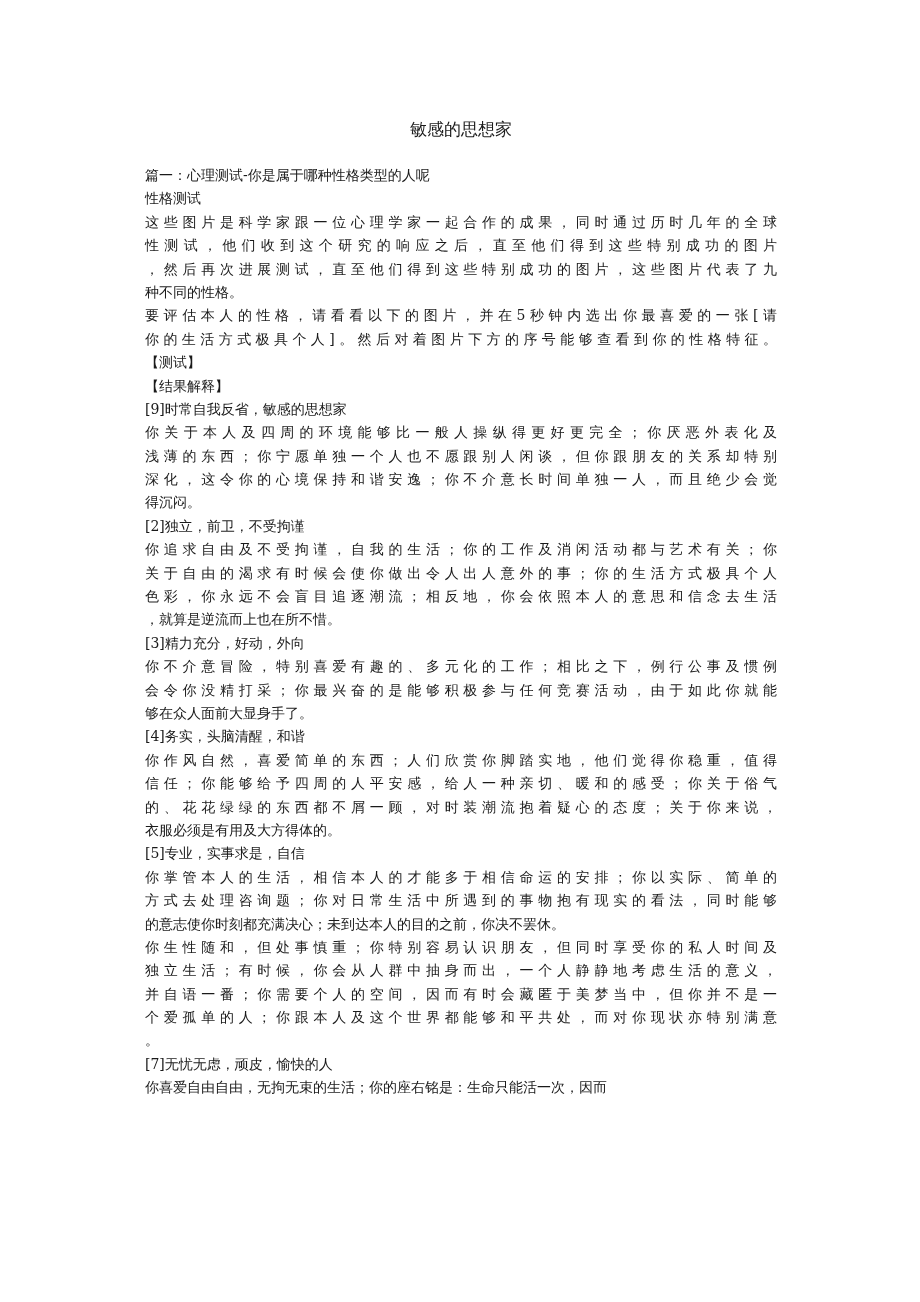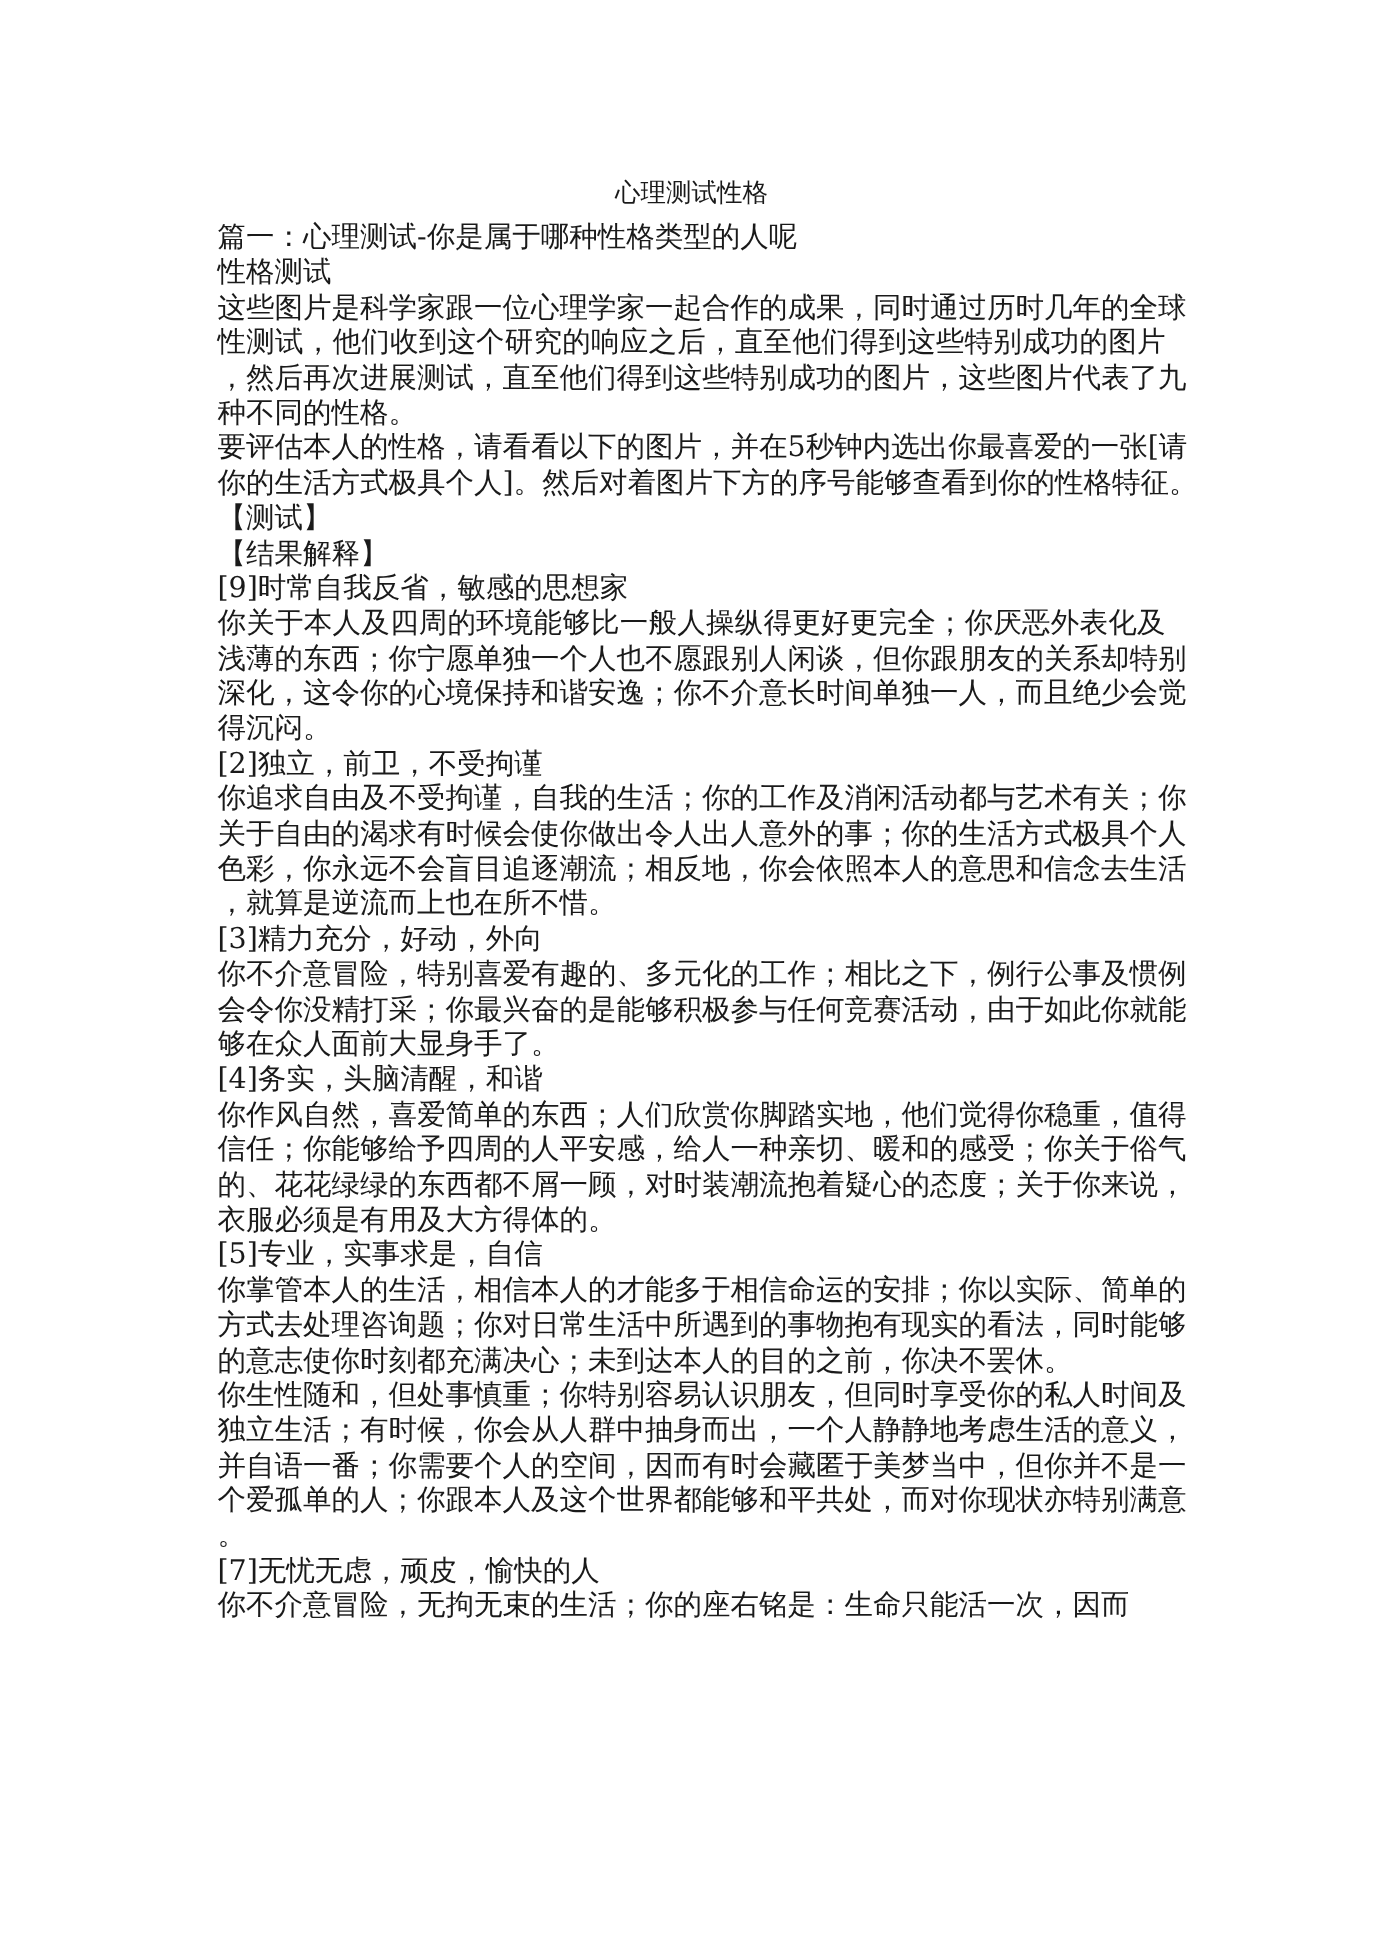--- a/index.html
+++ b/index.html
@@ -26,43 +26,43 @@
       top: 118px;
       left: 0;
       width: 632px;
       text-align: center;
       font-size: 17px;
       line-height: 22px;
       letter-spacing: 0px;
     }
     .content {
       position: absolute;
-      top: 147px;
+      top: 164px;
       left: 0;
       width: 632px;
-      font-size: 19px;
+      font-size: 14px;
       line-height: 23.4px;
     }
     .line {
       display: block;
       white-space: nowrap;
       text-align: justify;
       text-align-last: justify;
       height: 23.4px;
       overflow: visible;
     }
     .line.last {
       text-align-last: left;
     }
   </style>
 </head>
 <body>
 
 <div class="page">
-  <div class="doc-title">心理测试性格</div>
+  <div class="doc-title">敏感的思想家</div>
   <div class="content">
     <span class="line last">篇一：心理测试-你是属于哪种性格类型的人呢</span>
     <span class="line last">性格测试</span>
     <span class="line">这些图片是科学家跟一位心理学家一起合作的成果，同时通过历时几年的全球</span>
     <span class="line">性测试，他们收到这个研究的响应之后，直至他们得到这些特别成功的图片</span>
     <span class="line">，然后再次进展测试，直至他们得到这些特别成功的图片，这些图片代表了九</span>
     <span class="line last">种不同的性格。</span>
     <span class="line">要评估本人的性格，请看看以下的图片，并在5秒钟内选出你最喜爱的一张[请</span>
     <span class="line">你的生活方式极具个人]。然后对着图片下方的序号能够查看到你的性格特征。</span>
     <span class="line last">【测试】</span>
@@ -89,15 +89,15 @@
     <span class="line last">[5]专业，实事求是，自信</span>
     <span class="line">你掌管本人的生活，相信本人的才能多于相信命运的安排；你以实际、简单的</span>
     <span class="line">方式去处理咨询题；你对日常生活中所遇到的事物抱有现实的看法，同时能够</span>
     <span class="line last">的意志使你时刻都充满决心；未到达本人的目的之前，你决不罢休。</span>
     <span class="line">你生性随和，但处事慎重；你特别容易认识朋友，但同时享受你的私人时间及</span>
     <span class="line">独立生活；有时候，你会从人群中抽身而出，一个人静静地考虑生活的意义，</span>
     <span class="line">并自语一番；你需要个人的空间，因而有时会藏匿于美梦当中，但你并不是一</span>
     <span class="line">个爱孤单的人；你跟本人及这个世界都能够和平共处，而对你现状亦特别满意</span>
     <span class="line last">。</span>
     <span class="line last">[7]无忧无虑，顽皮，愉快的人</span>
-    <span class="line last">你不介意冒险，无拘无束的生活；你的座右铭是：生命只能活一次，因而</span>
+    <span class="line last">你喜爱自由自由，无拘无束的生活；你的座右铭是：生命只能活一次，因而</span>
   </div>
 </div>
 
 </body></html>

